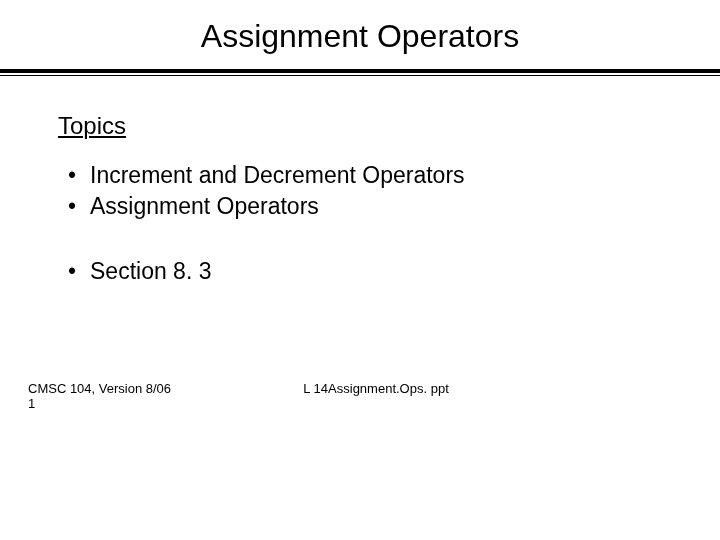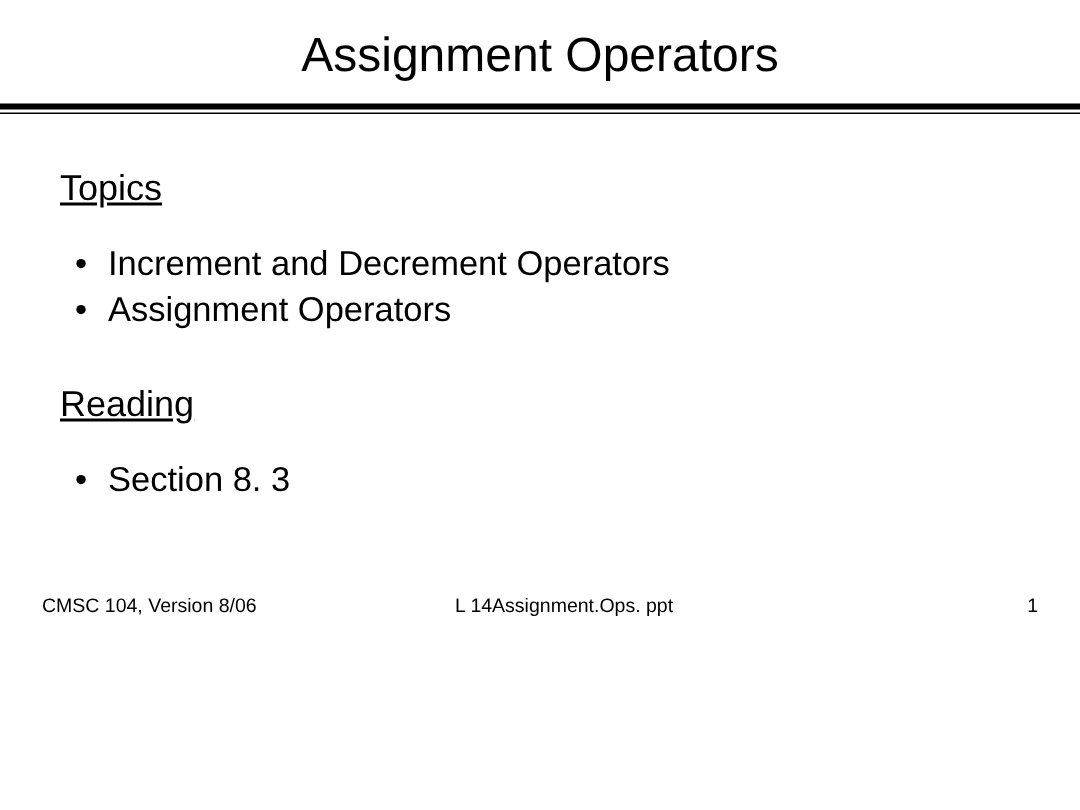--- a/index.html
+++ b/index.html
@@ -3,26 +3,26 @@
 <meta charset="utf-8">
 <style>
   * { margin: 0; padding: 0; box-sizing: border-box; }
   html, body { width: 720px; height: 540px; background: #fff; font-family: Arial, Helvetica, sans-serif; color: #000; }
   .slide { width: 720px; height: 425px; position: relative; }
   .title-wrap { text-align: center; padding-top: 18px; }
   .title { font-size: 32px; font-weight: 400; }
   .rule { margin-top: 14px; }
   .rule .thick { height: 4px; background: #000; }
   .rule .thin { height: 1px; background: #000; margin-top: 2px; }
-  .body { padding: 30px 42px 0 40px; }
+  .body { padding: 30px 42px 0 58px; }
   .section-head { font-size: 24px; text-decoration: underline; margin-bottom: 20px; margin-top: 6px; }
   ul.bullets { list-style: none; margin: 0 0 34px 10px; }
   ul.bullets li { font-size: 23px; line-height: 1.35; position: relative; padding-left: 22px; }
   ul.bullets li::before { content: "•"; position: absolute; left: 0; top: 0; }
-  .footer { position: absolute; bottom: 14px; left: 0; width: 100%; padding: 0 28px; font-size: 13px; display: flex; justify-content: space-between; align-items: baseline; }
+  .footer { position: absolute; bottom: 14px; left: 0; width: 100%; padding: 0 28px; font-size: 13px; display: flex; justify-content: space-between; align-items: baseline; flex-direction: column; }
   .footer .center { position: absolute; left: 16px; width: 100%; text-align: center; }
   .footer .left, .footer .right { position: relative; z-index: 1; }
 </style>
 </head>
 <body>
 <div class="slide">
 
   <div class="title-wrap">
     <h1 class="title">Assignment Operators</h1>
   </div>
@@ -33,21 +33,20 @@
   </div>
 
   <div class="body">
 
     <div class="section-head">Topics</div>
     <ul class="bullets">
       <li>Increment and Decrement Operators</li>
       <li>Assignment Operators</li>
     </ul>
 
-    <div class="section-head">Reading</div>
     <ul class="bullets">
       <li>Section 8. 3</li>
     </ul>
 
   </div>
 
   <div class="footer">
     <span class="left">CMSC 104, Version 8/06</span>
     <span class="center">L 14Assignment.Ops. ppt</span>
     <span class="right">1</span>

